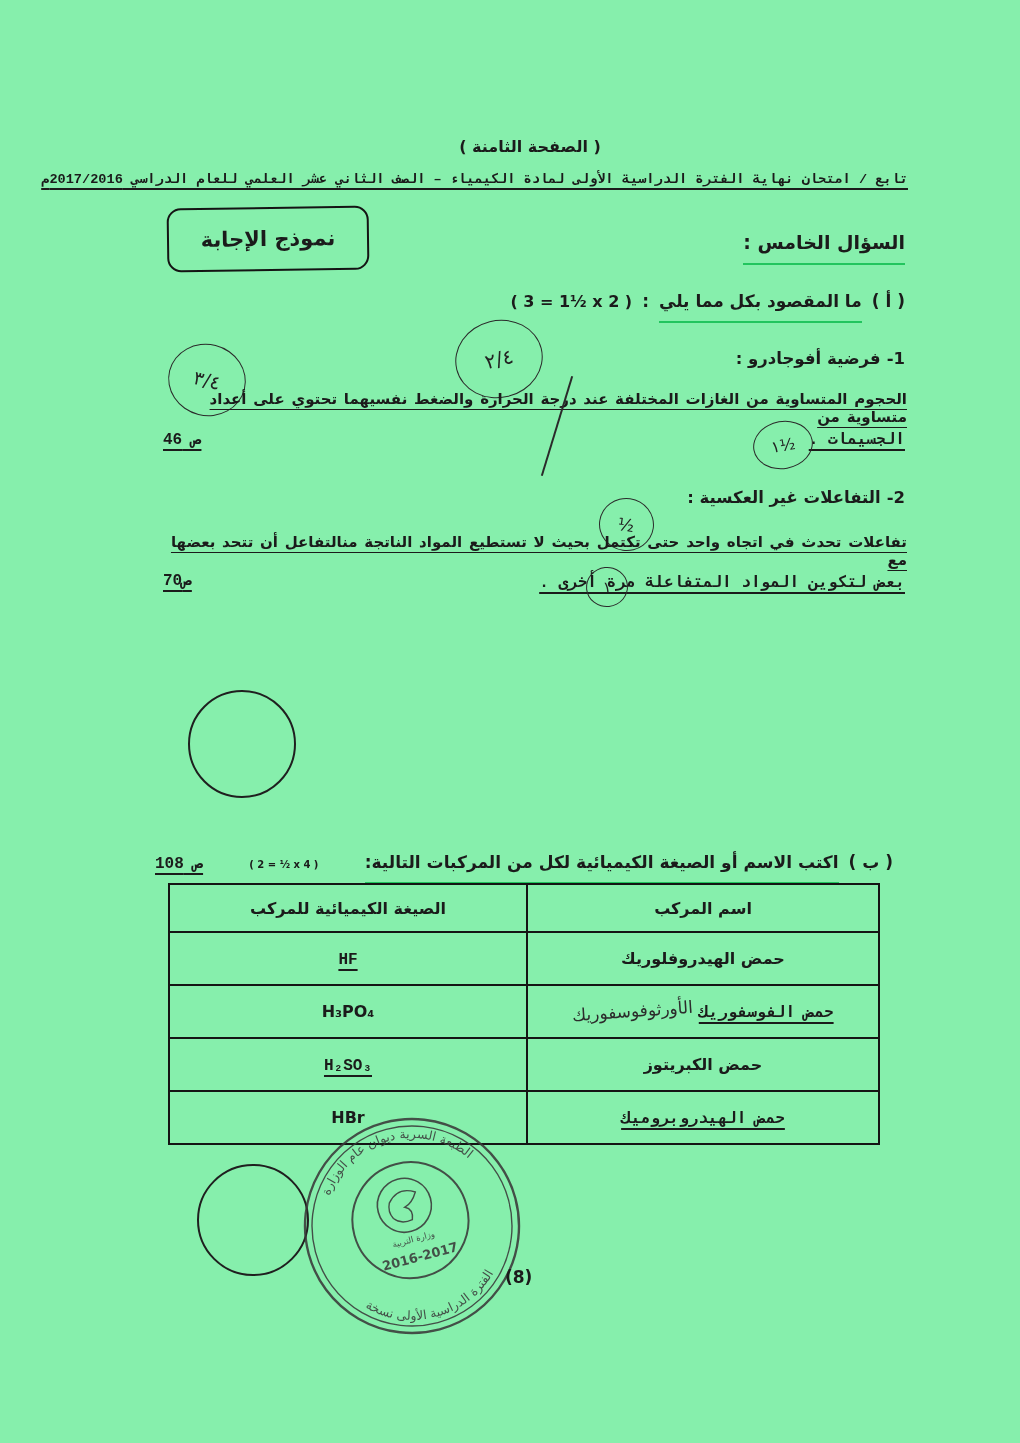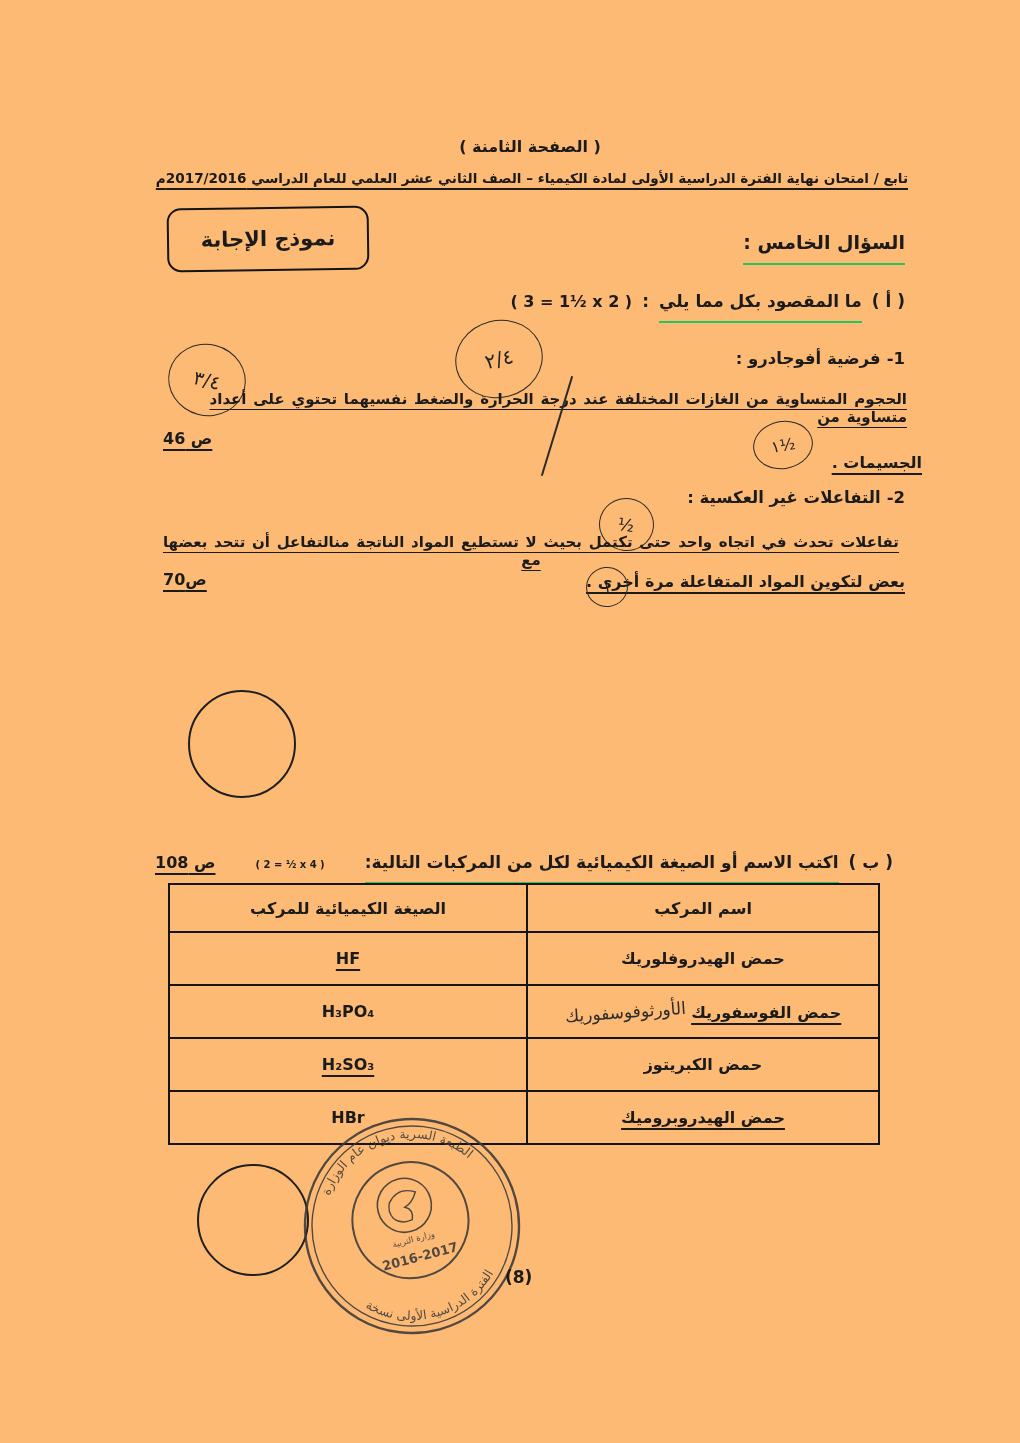--- a/index.html
+++ b/index.html
@@ -1,25 +1,25 @@
 <!DOCTYPE html>
 <html lang="ar"><head>
 <meta charset="utf-8">
 <style>
   html,body{margin:0;padding:0;background:#e8e8e8;}
   .page{
     position:relative;width:1020px;height:1443px;margin:0 auto;
-    background:#fdba74;overflow:hidden;
+    background:#86efac;overflow:hidden;
     font-family:"DejaVu Sans",sans-serif;color:#1b1b1b;
   }
   .abs{position:absolute;}
   .rtl{direction:rtl;unicode-bidi:isolate;}
   .ltr{direction:ltr;unicode-bidi:isolate;}
   .b{font-weight:bold;}
-  .u{text-decoration:underline;text-underline-offset:5px;text-decoration-thickness:1.5px;}
+  .u{text-decoration:underline;text-underline-offset:5px;text-decoration-thickness:1.5px;font-family:Liberation Mono, monospace;}
   .uu{border-bottom:2px solid #22c55e;padding-bottom:10px;}
   .row{display:flex;align-items:baseline;}
   .hand{font-size:19px;color:#2c2c2c;transform:rotate(-4deg);letter-spacing:1px;}
   .gradecircle{
     border:1.6px solid #2a2a2a;border-radius:50%;
     display:flex;align-items:center;justify-content:center;
     color:#222;background:transparent;
   }
   .emptycircle{border:2.3px solid #1f1f1f;border-radius:50%;}
   .slash{background:#2a2a2a;}
@@ -64,31 +64,31 @@
 
   <div class="abs rtl row" style="top:349px;right:115px;gap:6px;">
     <span class="b" style="font-size:16.5px;">1-</span>
     <span class="b" style="font-size:16.5px;">فرضية أفوجادرو :</span>
   </div>
 
   <div class="abs answerline" style="top:390px;left:155px;width:752px;">الحجوم المتساوية من الغازات المختلفة عند درجة الحرارة والضغط نفسيهما تحتوي على أعداد متساوية من</div>
 
   <div class="abs slash" style="top:374px;left:556px;width:2.4px;height:104px;transform:rotate(17deg);"></div>
 
-  <div class="abs rtl b u" style="top:429px;right:98px;font-size:16px;margin-top:24px;">الجسيمات .</div>
+  <div class="abs rtl b u" style="top:429px;right:115px;font-size:16px;">الجسيمات .</div>
   <div class="abs gradecircle hand" style="top:421px;left:753px;width:58px;height:46px;transform:rotate(-10deg);font-size:16px;">١½</div>
   <div class="abs rtl b u" style="top:429px;left:163px;font-size:16px;text-align:center;">ص 46</div>
 
   <div class="abs rtl row" style="top:488px;right:115px;gap:6px;">
     <span class="b" style="font-size:16.5px;">2-</span>
     <span class="b" style="font-size:16.5px;">التفاعلات غير العكسية :</span>
   </div>
   <div class="abs gradecircle hand" style="top:498px;left:599px;width:53px;height:51px;transform:rotate(8deg);font-size:17px;">½</div>
 
-  <div class="abs answerline" style="top:533px;left:155px;width:752px;text-align:center;">تفاعلات تحدث في اتجاه واحد حتى تكتمل بحيث لا تستطيع المواد الناتجة منالتفاعل أن تتحد بعضها مع</div>
+  <div class="abs answerline" style="top:533px;left:155px;width:752px;">تفاعلات تحدث في اتجاه واحد حتى تكتمل بحيث لا تستطيع المواد الناتجة منالتفاعل أن تتحد بعضها مع</div>
 
   <div class="abs rtl b u" style="top:572px;right:115px;font-size:16px;">بعض لتكوين المواد المتفاعلة مرة أخرى .</div>
   <div class="abs gradecircle hand" style="top:567px;left:586px;width:40px;height:38px;transform:rotate(-6deg);font-size:15px;">١</div>
   <div class="abs rtl b u" style="top:570px;left:163px;font-size:16px;text-align:center;">ص70</div>
 
   <div class="abs emptycircle" style="top:690px;left:188px;width:104px;height:104px;"></div>
 
   <div class="abs rtl row" style="top:838px;left:155px;width:738px;justify-content:space-between;">
     <span class="row" style="gap:10px;">
       <span class="b" style="font-size:17px;">( ب )</span>

